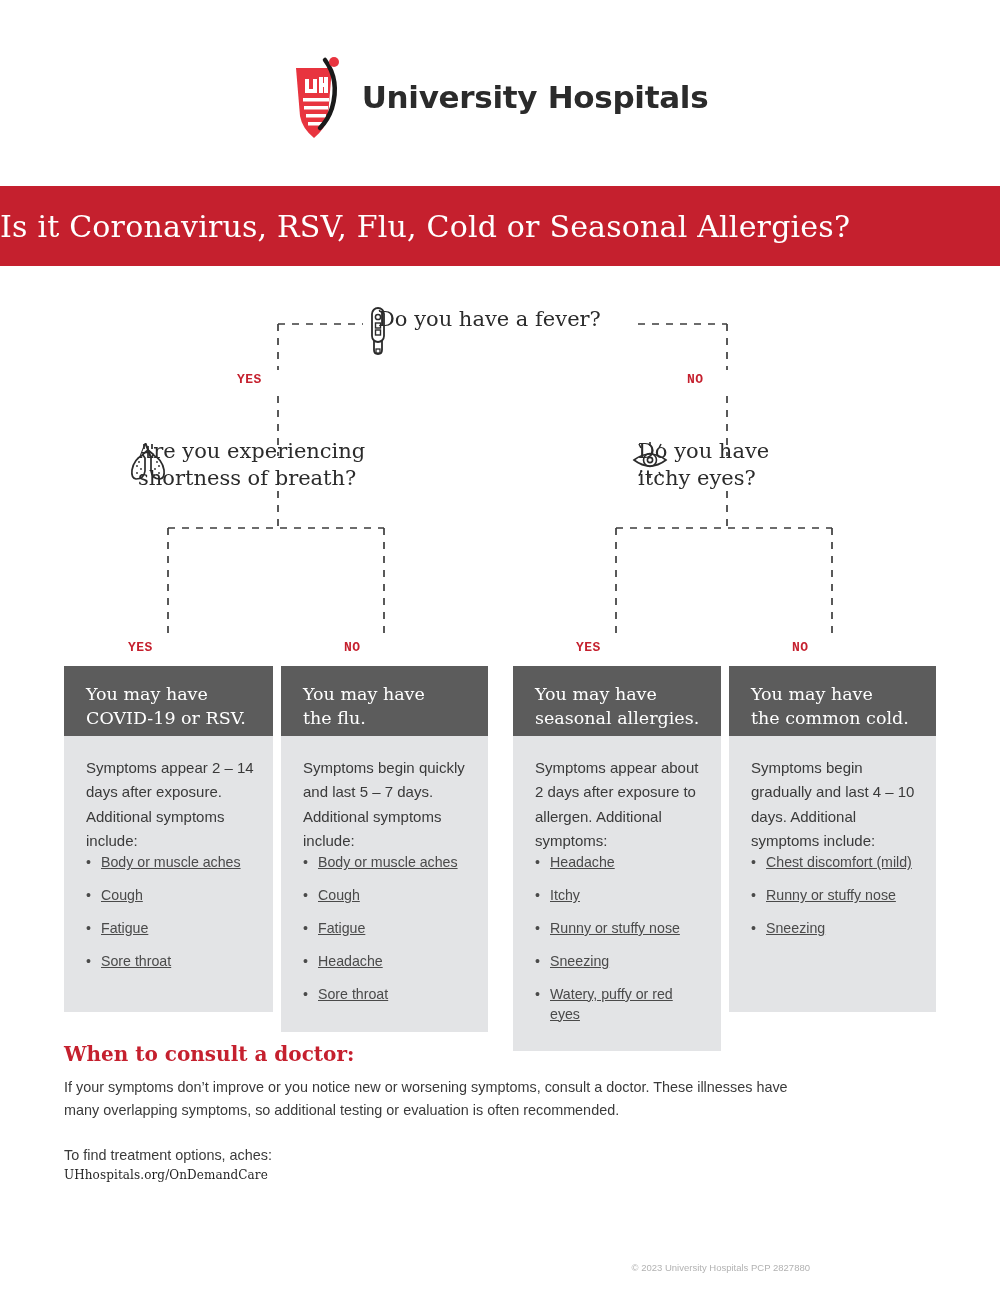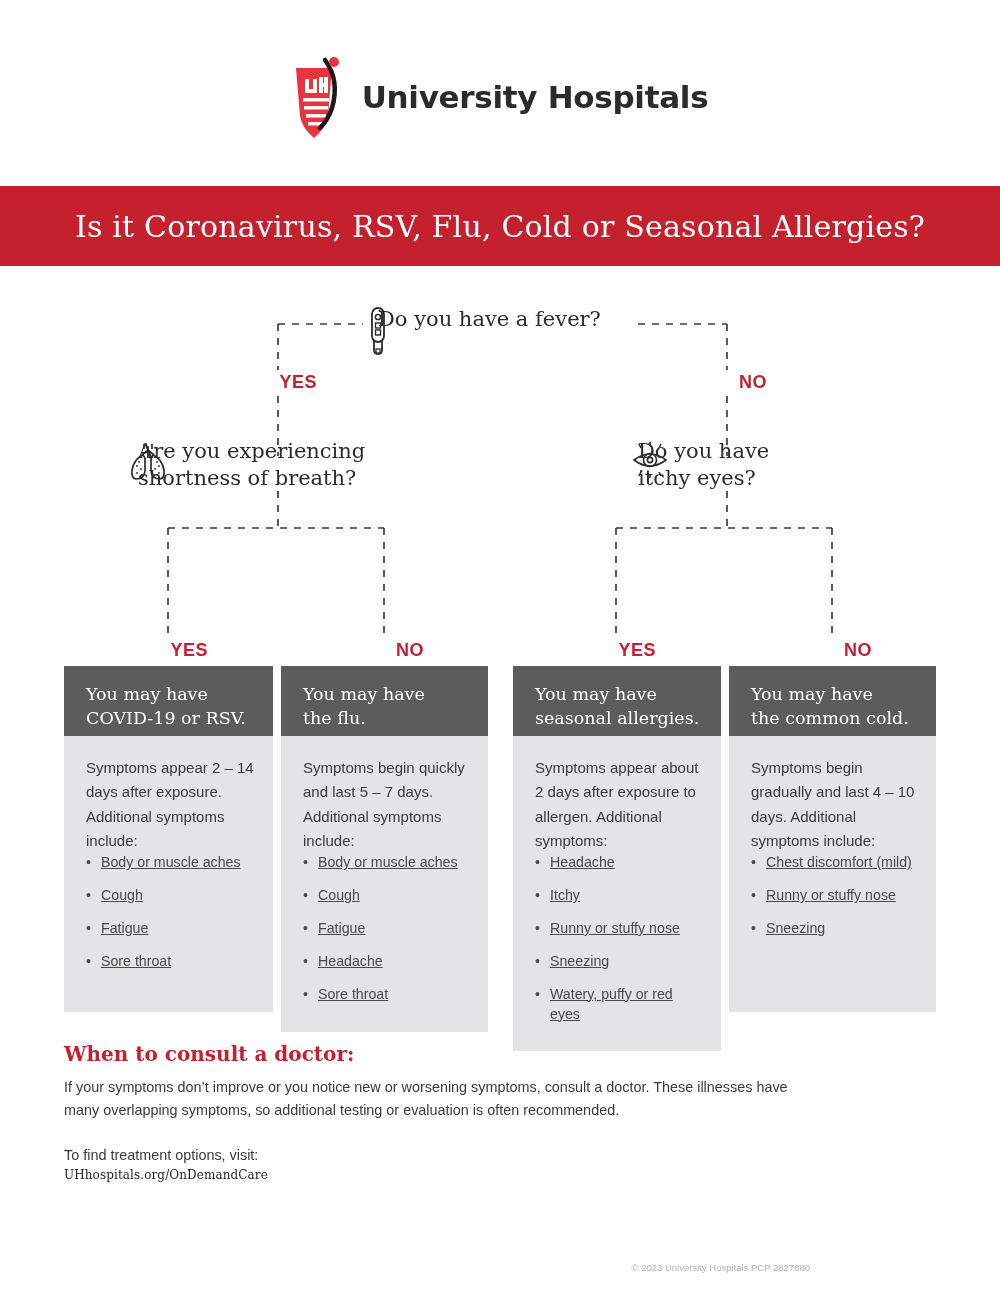--- a/index.html
+++ b/index.html
@@ -14,39 +14,39 @@
 
   
   .logo-wrap{position:absolute;left:0;top:52px;width:1000px;height:90px;
     display:flex;align-items:center;justify-content:center;gap:18px;}
   .logo-shield{width:52px;height:86px;position:relative;flex:0 0 auto;}
   .logo-text{font-family:"DejaVu Sans", sans-serif;font-weight:bold;font-size:31px;
     color:#2b2b2b;letter-spacing:-0.3px;line-height:1;}
 
   
   .title-bar{position:absolute;left:0;top:186px;width:1000px;height:80px;
-    background:#c5202e;display:flex;align-items:center;justify-content:center;}
+    background:#c5202e;display:flex;align-items:center;}
   .title-bar h1{margin:0;color:#ffffff;font-family:"DejaVu Serif", serif;
     font-size:30px;font-weight:normal;letter-spacing:0.2px;}
 
   
   .flow{position:absolute;left:0;top:266px;width:1000px;height:400px;}
   .flow svg{position:absolute;left:0;top:0;}
 
   .q-row{position:absolute;display:flex;align-items:center;gap:10px;}
   .q-text{font-family:"DejaVu Serif", serif;font-size:21px;color:#2b2b2b;
     line-height:1.28;}
   .q-icon{flex:0 0 auto;display:block;}
 
   .q-fever{left:368px;top:40px;}
   .q-breath{left:128px;top:172px;}
   .q-eyes{left:628px;top:172px;}
 
-  .yn{position:absolute;font-family:Liberation Sans, sans-serif;font-weight:bold;
-    font-size:18px;color:#c5202e;letter-spacing:0.5px;text-align:right;width:80px;}
+  .yn{position:absolute;font-family:Liberation Mono, monospace;font-weight:bold;
+    font-size:13px;color:#c5202e;letter-spacing:0.5px;text-align:left;width:80px;}
   .yn-1{left:237px;top:106px;}
   .yn-2{left:687px;top:106px;}
   .yn-3{left:128px;top:374px;}
   .yn-4{left:344px;top:374px;}
   .yn-5{left:576px;top:374px;}
   .yn-6{left:792px;top:374px;}
 
   
   .cards{position:absolute;left:0;top:666px;width:1000px;height:348px;}
   .card{position:absolute;top:0;display:flex;flex-direction:column;}
@@ -278,19 +278,19 @@
           <li>Sneezing</li>
         </ul>
       </div>
     </div>
   </div>
 
   <div class="footer">
     <h2>When to consult a doctor:</h2>
     <p>If your symptoms don’t improve or you notice new or worsening symptoms, consult a doctor. These illnesses have many overlapping symptoms, so additional testing or evaluation is often recommended.</p>
     <div class="spacer"></div>
-    <p>To find treatment options, visit:</p>
+    <p>To find treatment options, aches:</p>
     <div class="url">UHhospitals.org/OnDemandCare</div>
   </div>
 
   <div class="copyright">© 2023 University Hospitals  PCP 2827880</div>
 
 </div>
 
 </body></html>

